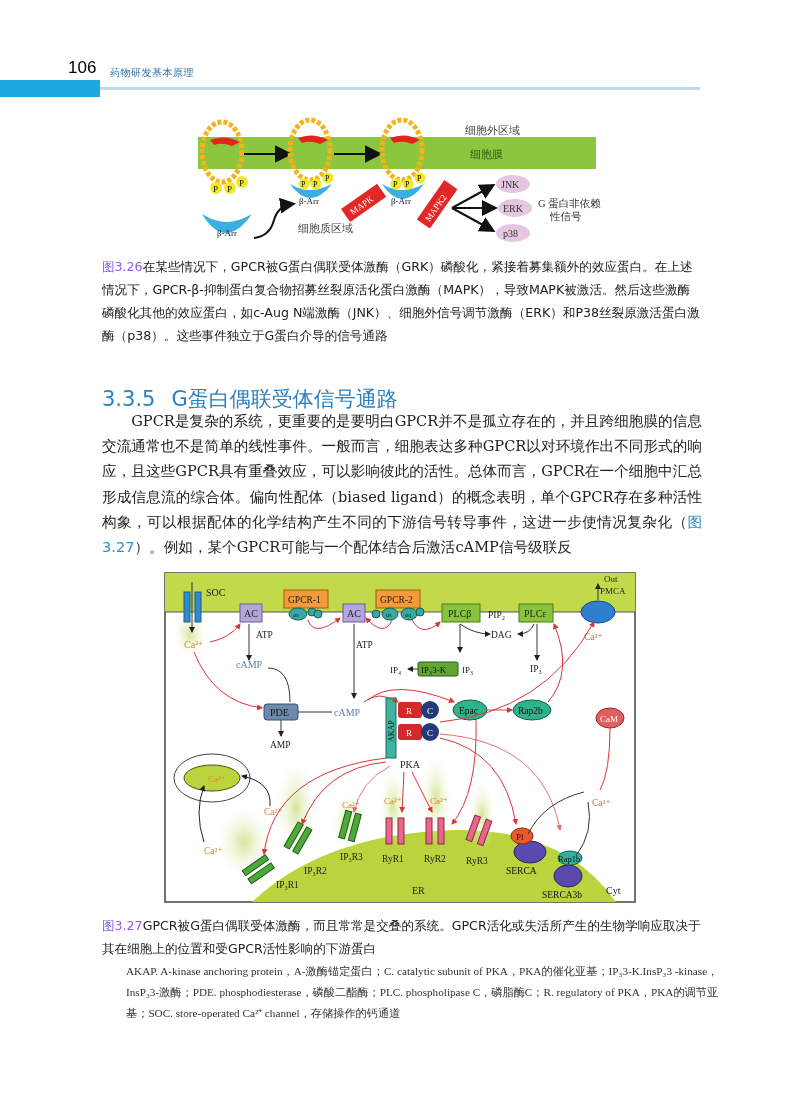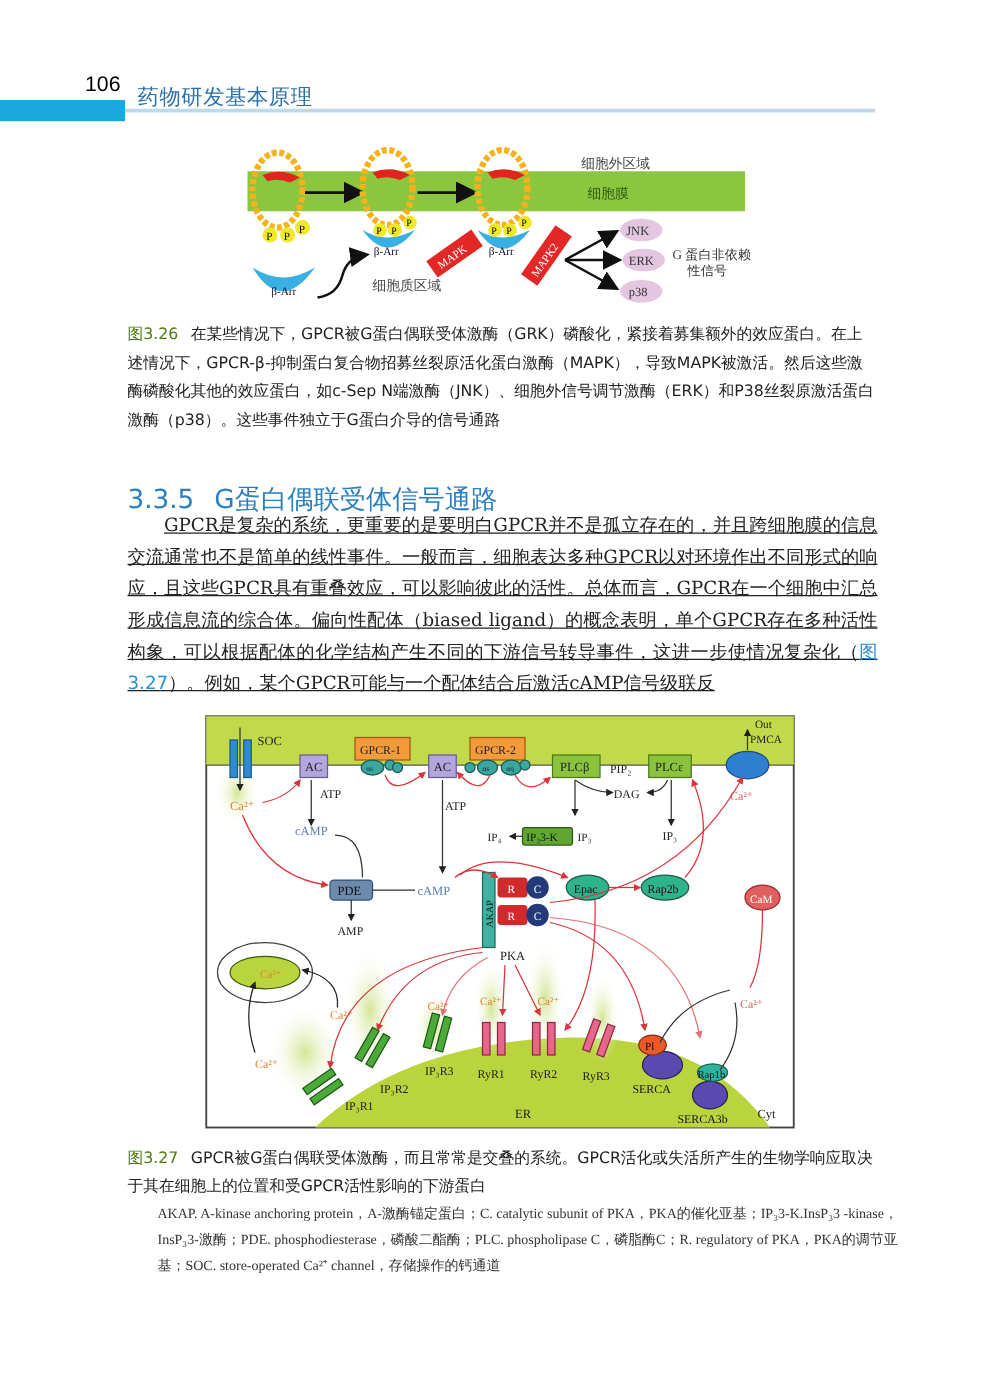--- a/index.html
+++ b/index.html
@@ -1,27 +1,27 @@
 <!DOCTYPE html>
 <html><head>
 <meta charset="utf-8">
 <style>
   html,body{margin:0;padding:0;background:#fff;}
   body{width:800px;height:1102px;position:relative;overflow:hidden;font-family:"DejaVu Sans","Liberation Sans",sans-serif;color:#222;}
   .abs{position:absolute;}
   .page-no{left:68px;top:58px;font-size:17px;color:#000000;font-family:"Liberation Sans",sans-serif;}
-  .running-title{left:110px;top:66px;font-size:17px;color:#2a6fa8;letter-spacing:0.5px;text-align:right;}
+  .running-title{left:110px;top:66px;font-size:10px;color:#2a6fa8;letter-spacing:0.5px;text-align:right;}
   .hdr-bar{left:0;top:80px;width:100px;height:17px;background:#1aa8df;}
   .hdr-line{left:100px;top:87px;width:600px;height:3px;background:#bcdaeb;}
   .fig-caption{left:102px;width:600px;font-size:12.6px;line-height:23px;color:#222;}
-  .fig-num{color:#4d7c0f;margin-right:10px;}
+  .fig-num{color:#8b5cf6;}
   .section-title{left:102px;top:385px;font-size:21px;color:#2a7fc0;}
   .section-title .num{margin-right:16px;}
   .body-text{left:102px;top:408px;width:600px;font-family:"DejaVu Serif","Liberation Serif",serif;font-size:14.6px;line-height:25.2px;color:#222;text-align:justify;}
-  .body-text p{margin:0;text-indent:2em;text-decoration:underline;}
+  .body-text p{margin:0;text-indent:2em;}
   .link-ref{color:#2a8fd0;font-family:"DejaVu Sans",sans-serif;}
   .footnote{left:102px;top:961px;width:605px;font-family:"Liberation Serif",serif;font-size:11.2px;line-height:21px;color:#333;margin-left:24px;}
   svg text{font-family:"Liberation Serif","DejaVu Serif",serif;}
 </style>
 </head>
 <body>
 
 <div class="abs page-no">106</div>
 <div class="abs running-title">药物研发基本原理</div>
 <div class="abs hdr-bar"></div>
@@ -99,21 +99,21 @@
   <text x="331" y="76" font-size="10" fill="#333">JNK</text>
   <ellipse cx="345" cy="96" rx="17" ry="9" fill="#e4c6e0"></ellipse>
   <text x="333" y="100" font-size="10" fill="#333">ERK</text>
   <ellipse cx="343" cy="121" rx="17" ry="9" fill="#e4c6e0"></ellipse>
   <text x="333" y="125" font-size="10" fill="#333">p38</text>
   <text x="368" y="95" font-size="10.5" fill="#333">G 蛋白非依赖</text>
   <text x="380" y="108" font-size="10.5" fill="#333">性信号</text>
 </svg>
 
 <div class="abs fig-caption" style="top:255px;">
-  <span class="fig-num">图3.26</span><span>在某些情况下，GPCR被G蛋白偶联受体激酶（GRK）磷酸化，紧接着募集额外的效应蛋白。在上述情况下，GPCR-β-抑制蛋白复合物招募丝裂原活化蛋白激酶（MAPK），导致MAPK被激活。然后这些激酶磷酸化其他的效应蛋白，如c-Sep N端激酶（JNK）、细胞外信号调节激酶（ERK）和P38丝裂原激活蛋白激酶（p38）。这些事件独立于G蛋白介导的信号通路</span>
+  <span class="fig-num">图3.26</span><span>在某些情况下，GPCR被G蛋白偶联受体激酶（GRK）磷酸化，紧接着募集额外的效应蛋白。在上述情况下，GPCR-β-抑制蛋白复合物招募丝裂原活化蛋白激酶（MAPK），导致MAPK被激活。然后这些激酶磷酸化其他的效应蛋白，如c-Aug N端激酶（JNK）、细胞外信号调节激酶（ERK）和P38丝裂原激活蛋白激酶（p38）。这些事件独立于G蛋白介导的信号通路</span>
 </div>
 
 <div class="abs section-title">
   <span class="num">3.3.5</span><span>G蛋白偶联受体信号通路</span>
 </div>
 
 <div class="abs body-text">
   <p><span>GPCR是复杂的系统，更重要的是要明白GPCR并不是孤立存在的，并且跨细胞膜的信息交流通常也不是简单的线性事件。一般而言，细胞表达多种GPCR以对环境作出不同形式的响应，且这些GPCR具有重叠效应，可以影响彼此的活性。总体而言，GPCR在一个细胞中汇总形成信息流的综合体。偏向性配体（biased ligand）的概念表明，单个GPCR存在多种活性构象，可以根据配体的化学结构产生不同的下游信号转导事件，这进一步使情况复杂化（</span><span class="link-ref">图3.27</span><span>）。例如，某个GPCR可能与一个配体结合后激活cAMP信号级联反</span></p>
 </div>
 

